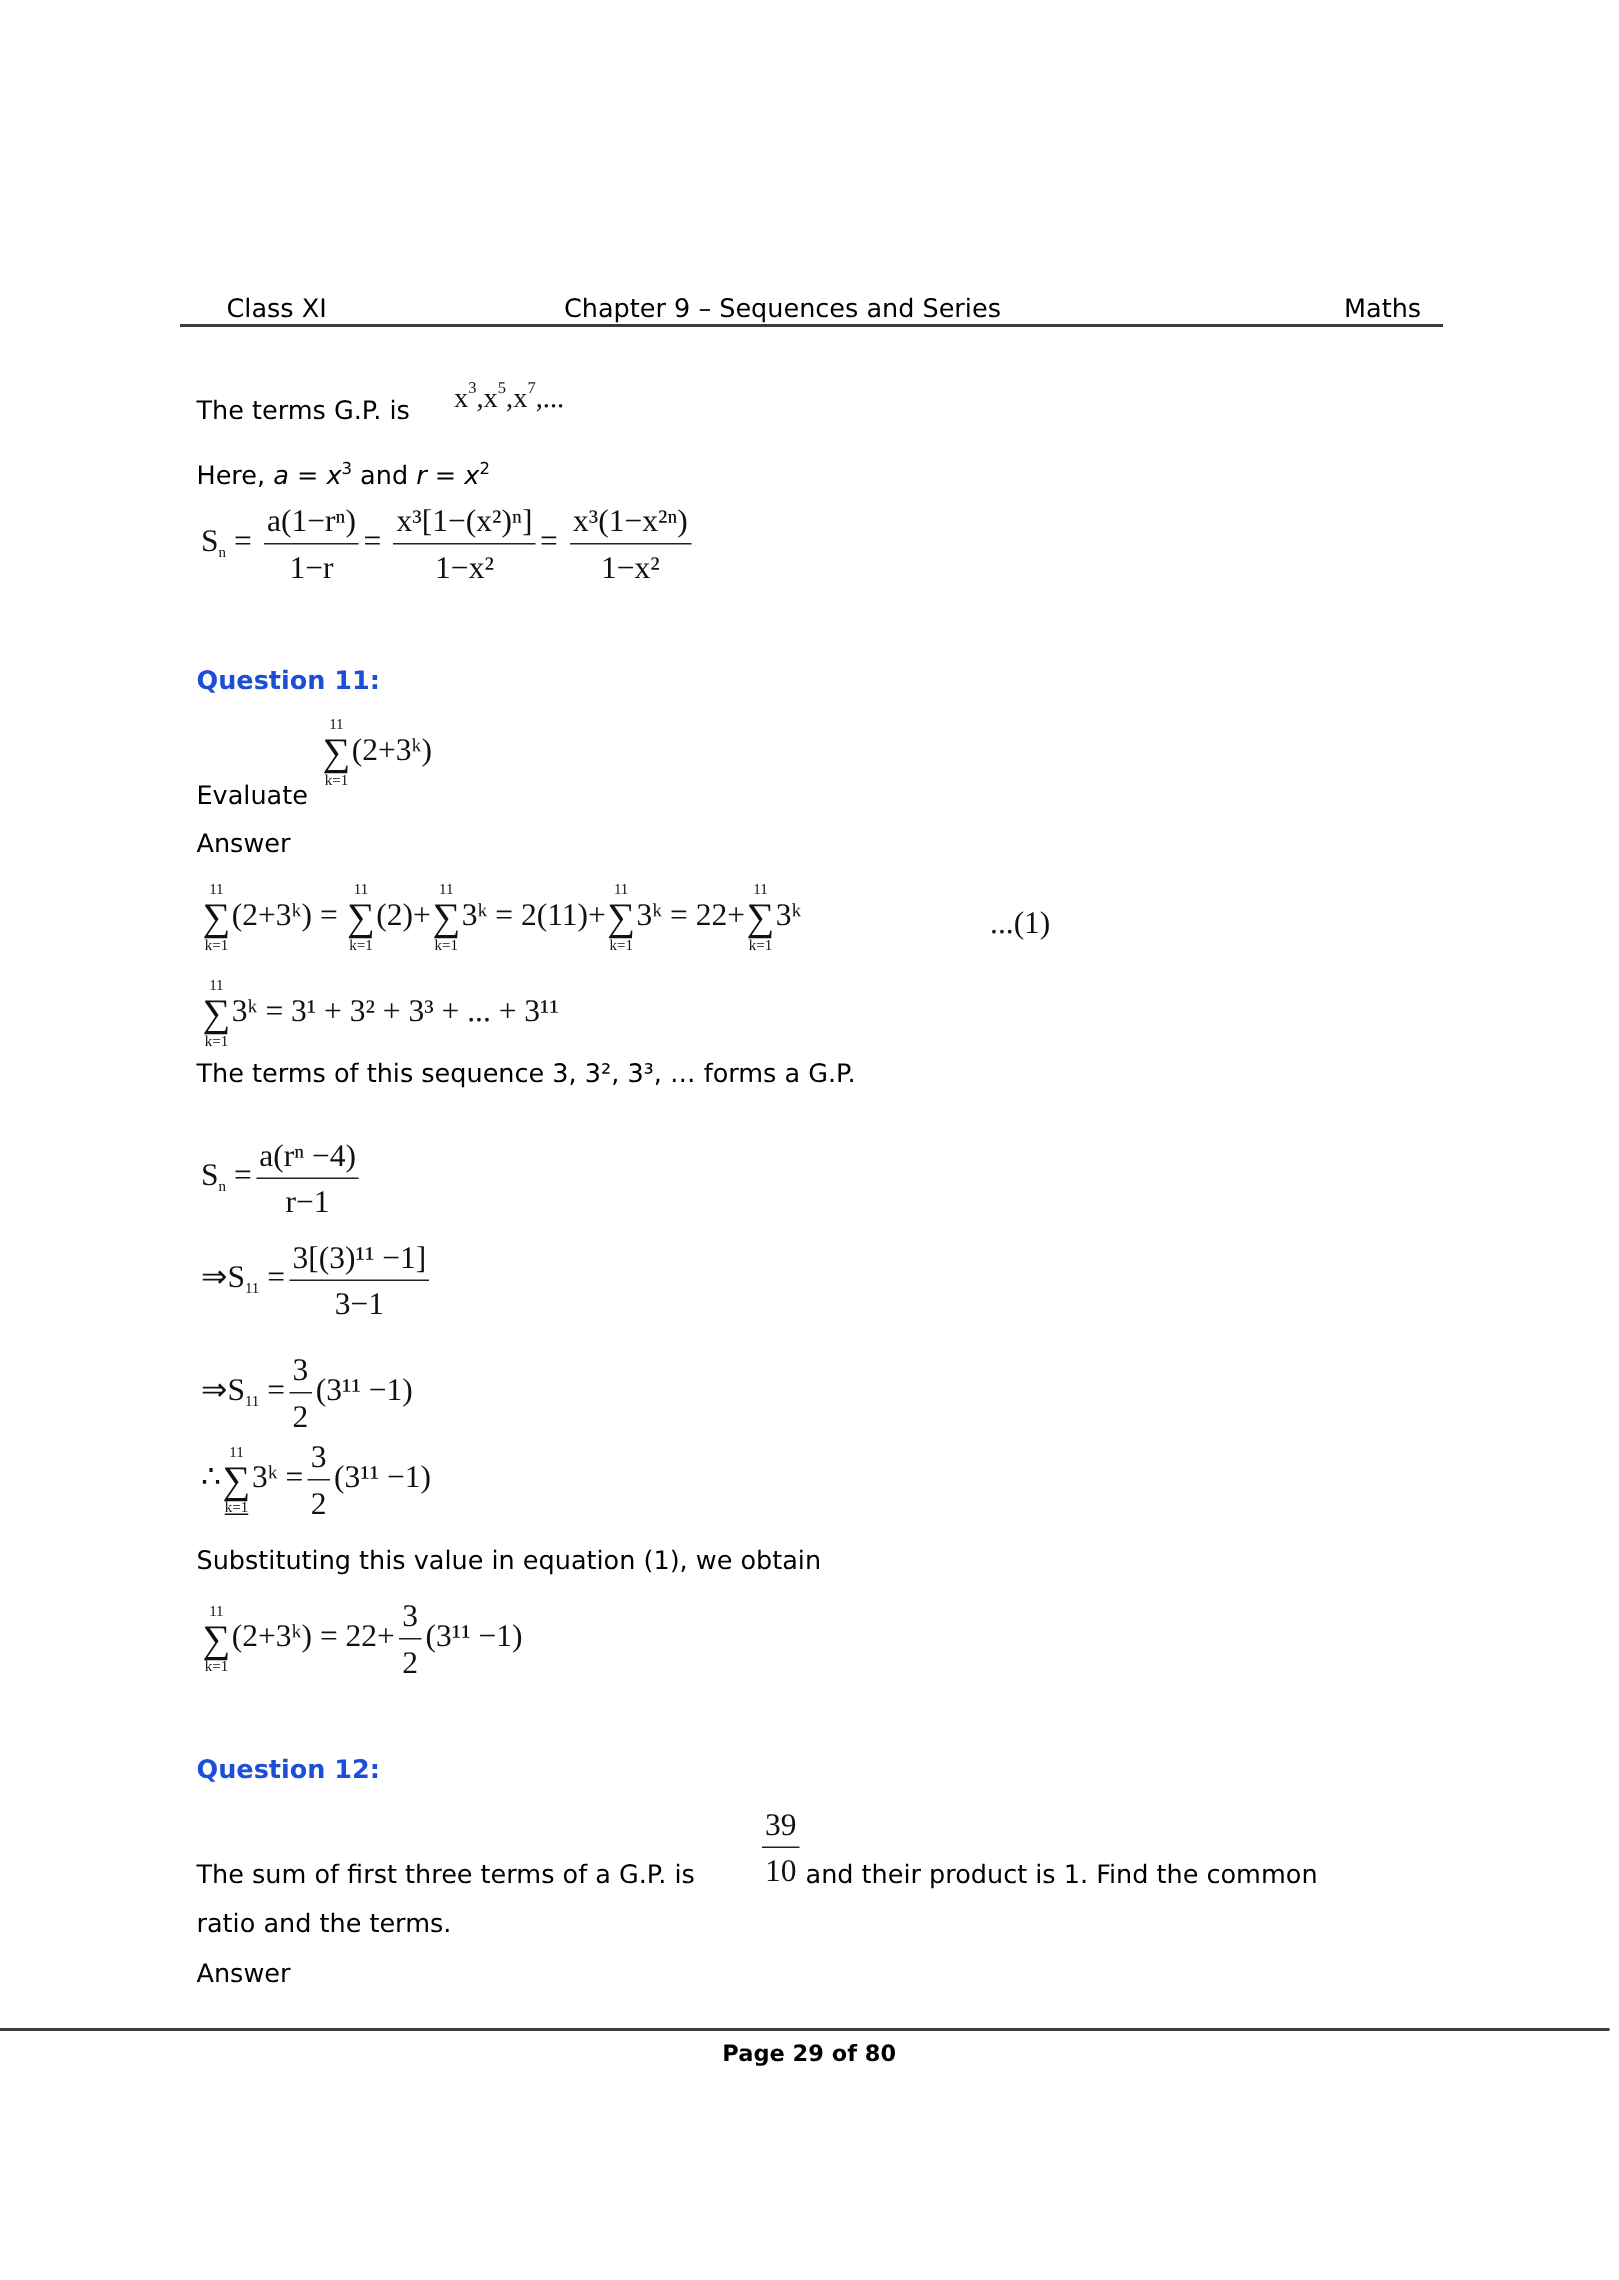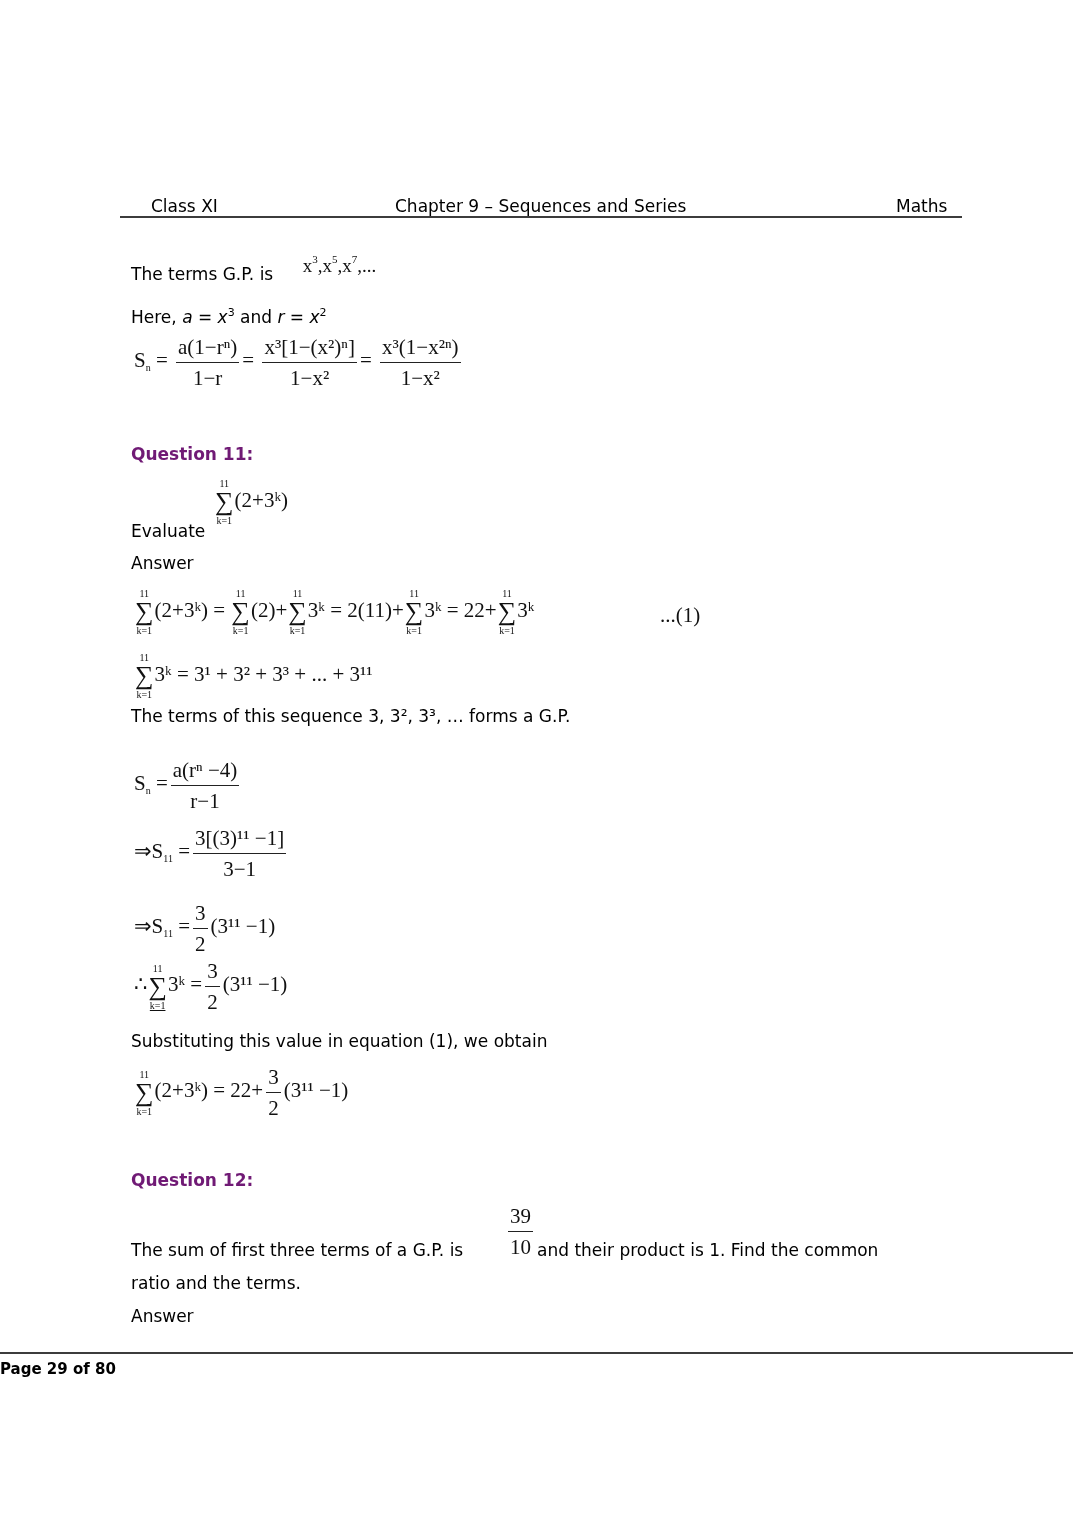--- a/index.html
+++ b/index.html
@@ -2,38 +2,38 @@
 <html><head>
 <meta charset="utf-8">
 <style>
   html, body { margin: 0; padding: 0; background: #ffffff; }
   body { width: 1079px; height: 1520px; position: relative; overflow: hidden;
          font-family: "DejaVu Sans", sans-serif; color: #000; }
   .abs { position: absolute; }
   .txt { font-family: "DejaVu Sans", sans-serif; font-size: 17px; line-height: 20px; white-space: nowrap; }
   .hdr { font-family: "DejaVu Sans", sans-serif; font-size: 17px; white-space: nowrap; }
   .hline { position: absolute; background: #3c3c3c; }
-  .q { font-family: "DejaVu Sans", sans-serif; font-weight: bold; font-size: 17px; color: #701a75; }
+  .q { font-family: "DejaVu Sans", sans-serif; font-weight: bold; font-size: 17px; color: #1d4ed8; }
   .m { font-family: "Liberation Serif", serif; font-size: 21px; color: #111; white-space: nowrap; }
   .m sup { font-size: 11px; vertical-align: 9px; }
   .m sub { font-size: 10px; vertical-align: -4px; }
   .frac { display: inline-flex; flex-direction: column; align-items: center; vertical-align: middle; margin: 0 3px; }
   .frac .num { padding: 0 2px 2px 2px; border-bottom: 1px solid #222; line-height: 26px; }
   .frac .den { padding-top: 2px; line-height: 26px; }
   .sigma { display: inline-flex; flex-direction: column; align-items: center; vertical-align: middle; margin: 0 1px; }
   .sigma .lim { font-size: 10px; line-height: 11px; }
   .sigma .s { font-size: 26px; line-height: 26px; }
   .it { font-style: italic; }
   .footer { font-family: "DejaVu Sans", sans-serif; font-weight: bold; font-size: 15px; }
 </style>
 </head>
 <body>
 
 <div class="abs hdr" style="left:131px; top:196px;margin-left:20px;">Class XI</div>
-<div class="abs hdr" style="left:395px; top:196px;">Chapter 9 – Sequences and Series</div>
+<div class="abs hdr" style="left:376px; top:196px;">Chapter 9 – Sequences and Series</div>
 <div class="abs hdr" style="left:896px; top:196px;">Maths</div>
 <div class="hline" style="left:120px; top:216px; width:842px; height:2px;"></div>
 
 <div class="abs txt" style="left:131px; top:257px;">
   <span>The terms G.P. is</span>
   <span class="m" style="font-size:19px; position:relative; top:-8px; margin-left:24px;">
     <span>x</span><sup>3</sup>,<span>x</span><sup>5</sup>,<span>x</span><sup>7</sup><span>,...</span>
   </span>
 </div>
 
@@ -160,13 +160,13 @@
   <span class="frac">
       <span class="num">39</span>
       <span class="den">10</span>
     </span>
 </div>
 <div class="abs txt" style="left:537px; top:1240px;">and their product is 1. Find the common</div>
 <div class="abs txt" style="left:131px; top:1273px;">ratio and the terms.</div>
 <div class="abs txt" style="left:131px; top:1306px;">Answer</div>
 
 <div class="hline" style="left:0px; top:1352px; width:1073px; height:2px;"></div>
-<div class="abs footer" style="left:0; width:1079px; top:1360px;">Page 29 of 80</div>
+<div class="abs footer" style="left:0; width:1079px; text-align:center; top:1360px;">Page 29 of 80</div>
 
 </body></html>

